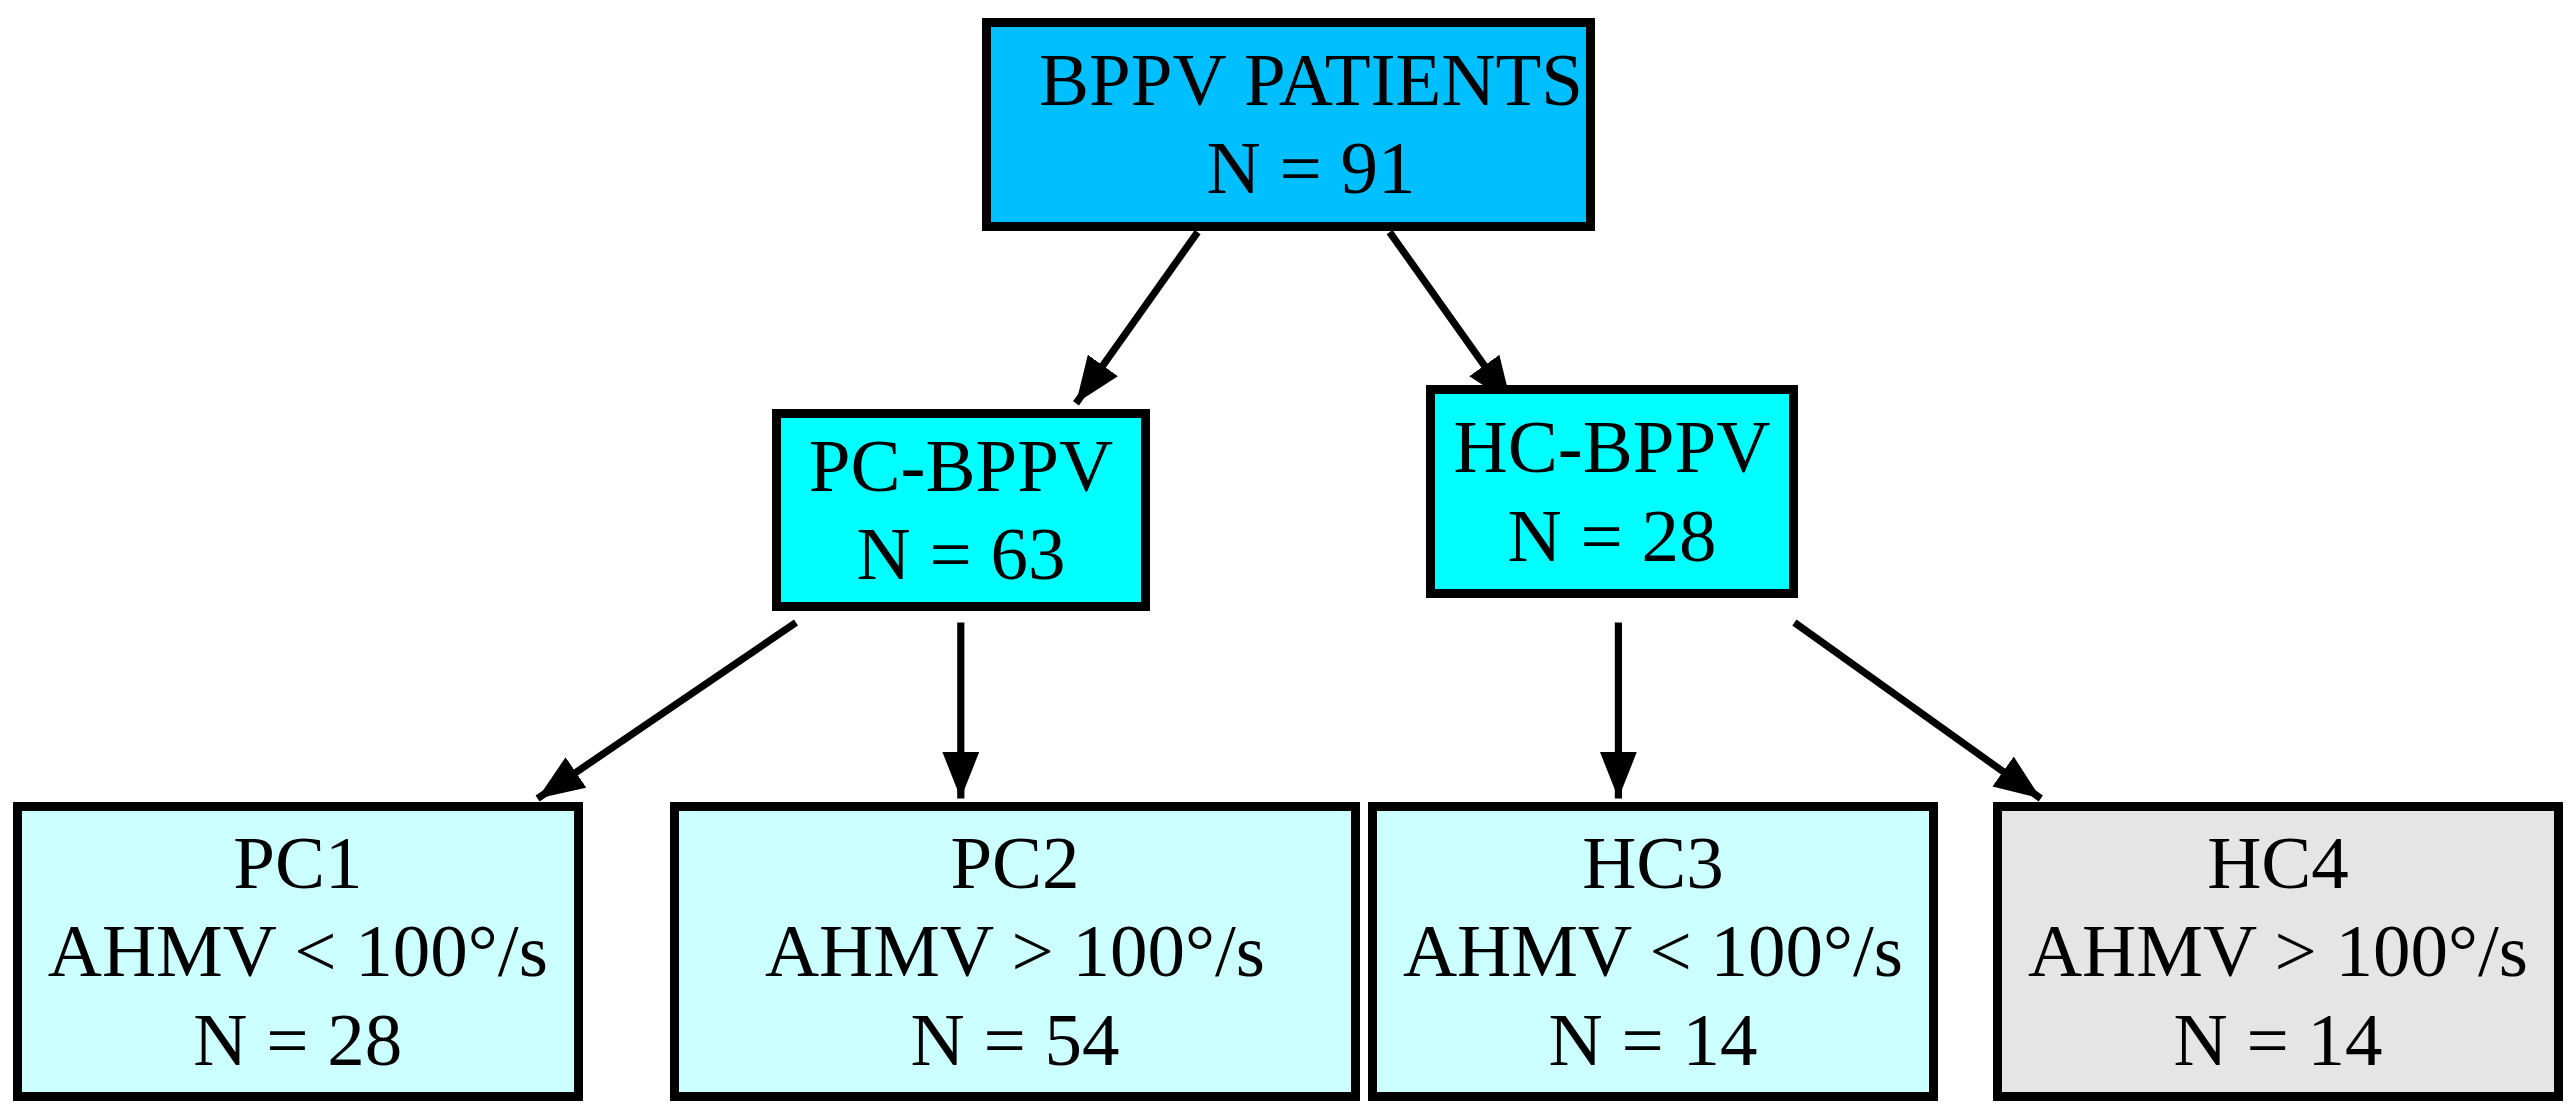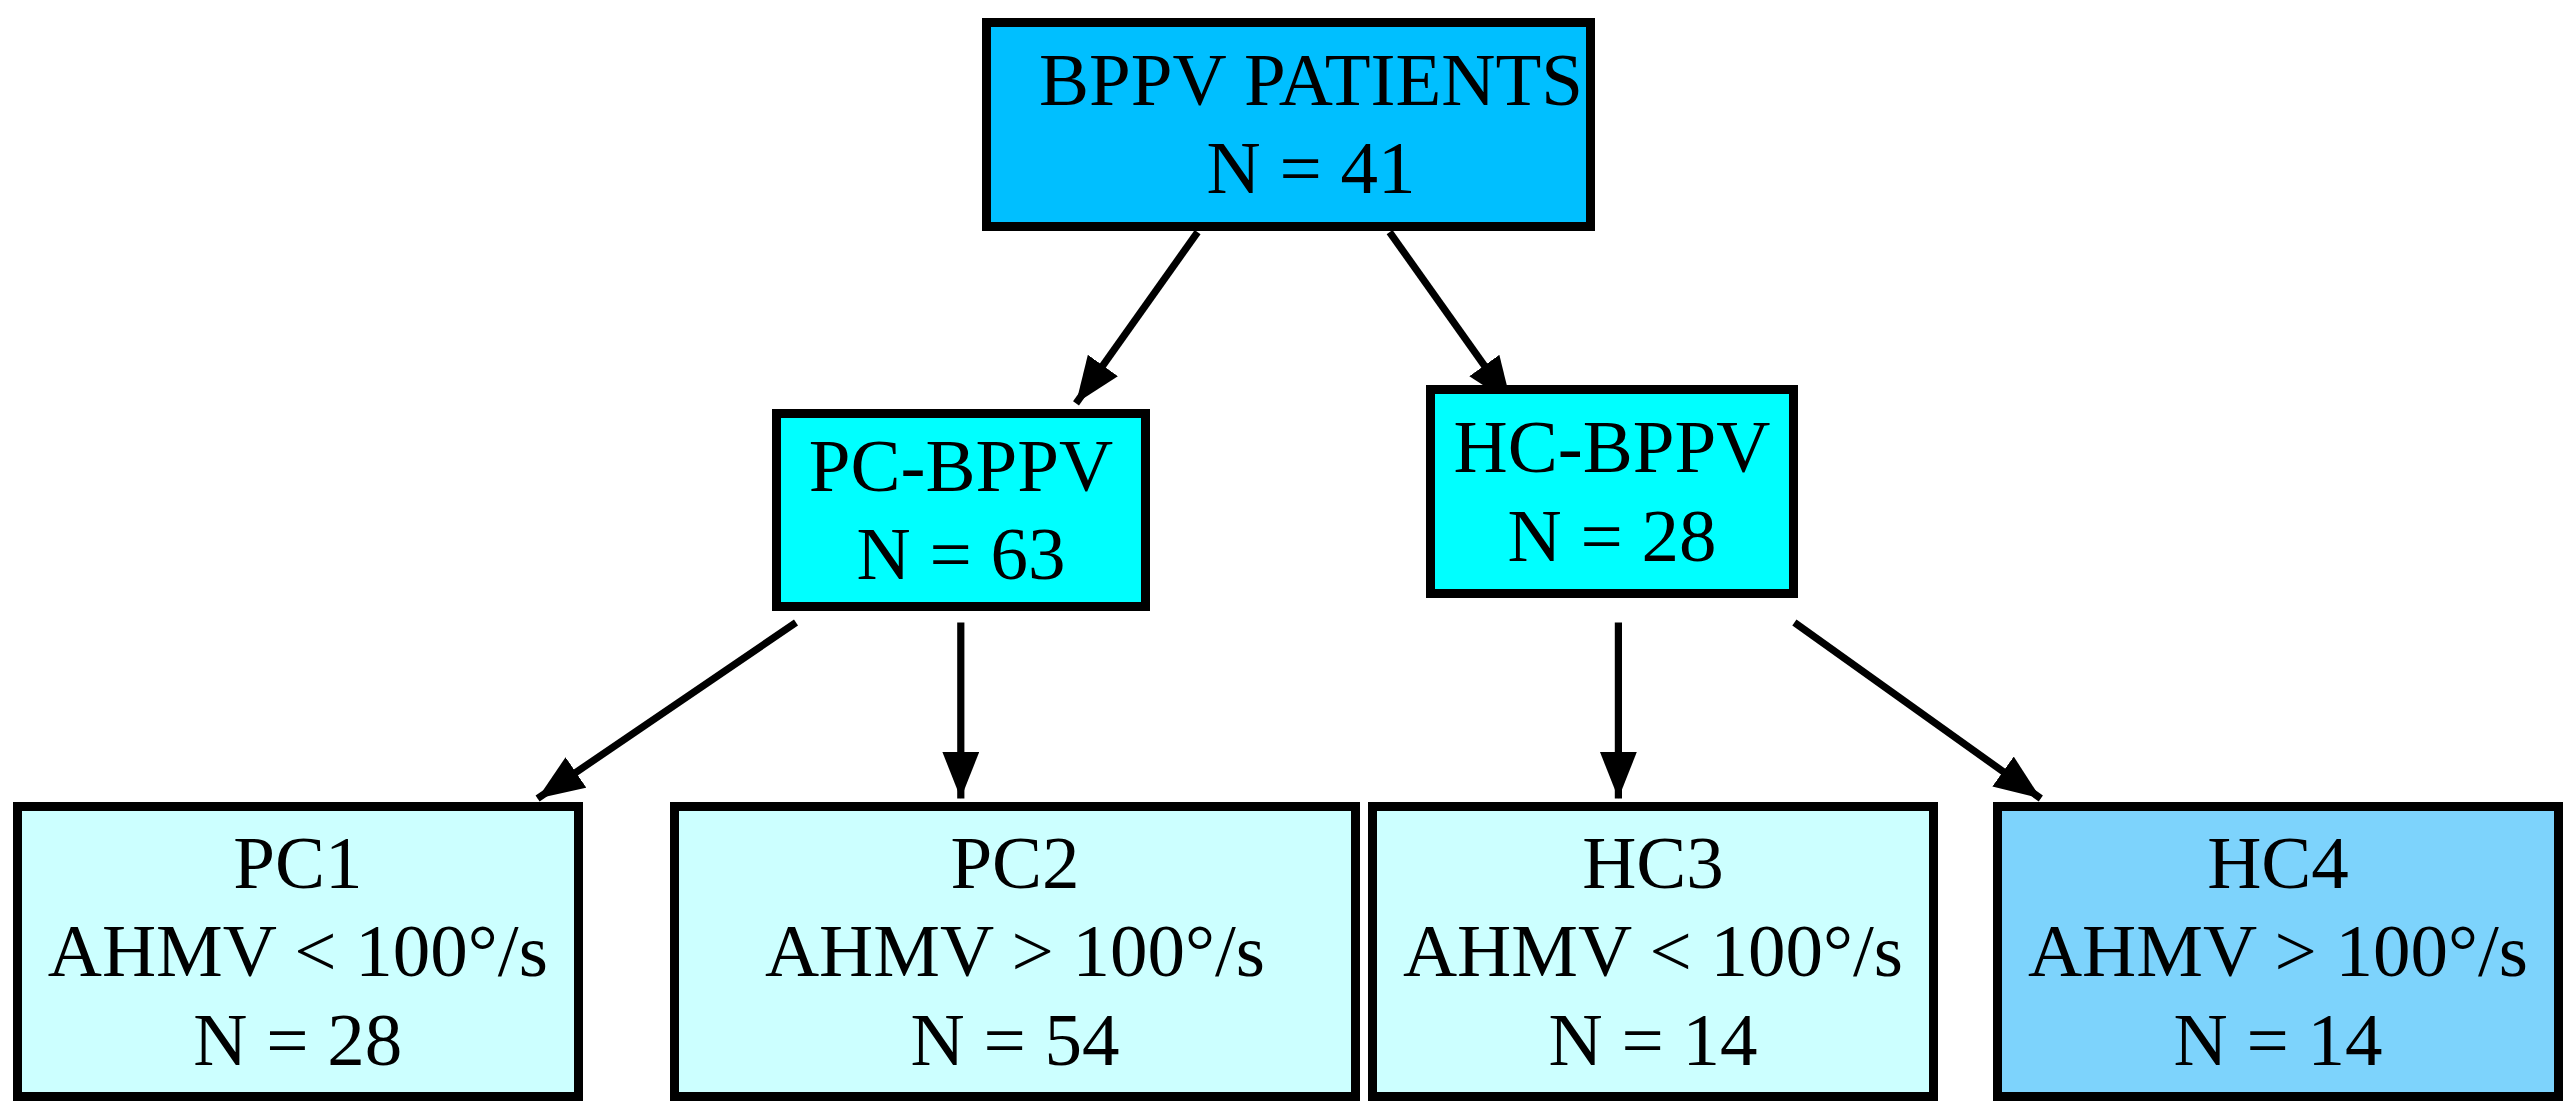--- a/index.html
+++ b/index.html
@@ -58,21 +58,21 @@
       <line x1="1737" y1="290" x2="1889" y2="504" marker-end="url(#ah)"></line>
       <line x1="995" y1="778" x2="672" y2="998" marker-end="url(#ah)"></line>
       <line x1="1201" y1="778" x2="1201" y2="998" marker-end="url(#ah)"></line>
       <line x1="2023" y1="778" x2="2023" y2="998" marker-end="url(#ah)"></line>
       <line x1="2243" y1="778" x2="2551" y2="998" marker-end="url(#ah)"></line>
     </g>
   </svg>
 
   <div class="node node-root" style="background-color: rgb(0, 191, 255); padding-left: 45px;">
     <div class="line">BPPV PATIENTS</div>
-    <div class="line">N = 41</div>
+    <div class="line">N = 91</div>
   </div>
 
   <div class="node node-pc" style="background-color: rgb(0, 255, 255);">
     <div class="line">PC-BPPV</div>
     <div class="line">N = 63</div>
   </div>
 
   <div class="node node-hc" style="background-color: rgb(0, 255, 255);">
     <div class="line">HC-BPPV</div>
     <div class="line">N = 28</div>
@@ -89,20 +89,20 @@
     <div class="line">AHMV &gt; 100°/s</div>
     <div class="line">N = 54</div>
   </div>
 
   <div class="node node-hc3" style="background-color: rgb(204, 255, 255); margin-left: 34px;">
     <div class="line">HC3</div>
     <div class="line">AHMV &lt; 100°/s</div>
     <div class="line">N = 14</div>
   </div>
 
-  <div class="node node-hc4" style="background-color: #7dd3fc;">
+  <div class="node node-hc4" style="background-color: #e5e5e5;">
     <div class="line">HC4</div>
     <div class="line">AHMV &gt; 100°/s</div>
     <div class="line">N = 14</div>
   </div>
 
 </div>
 
 
 </body></html>

